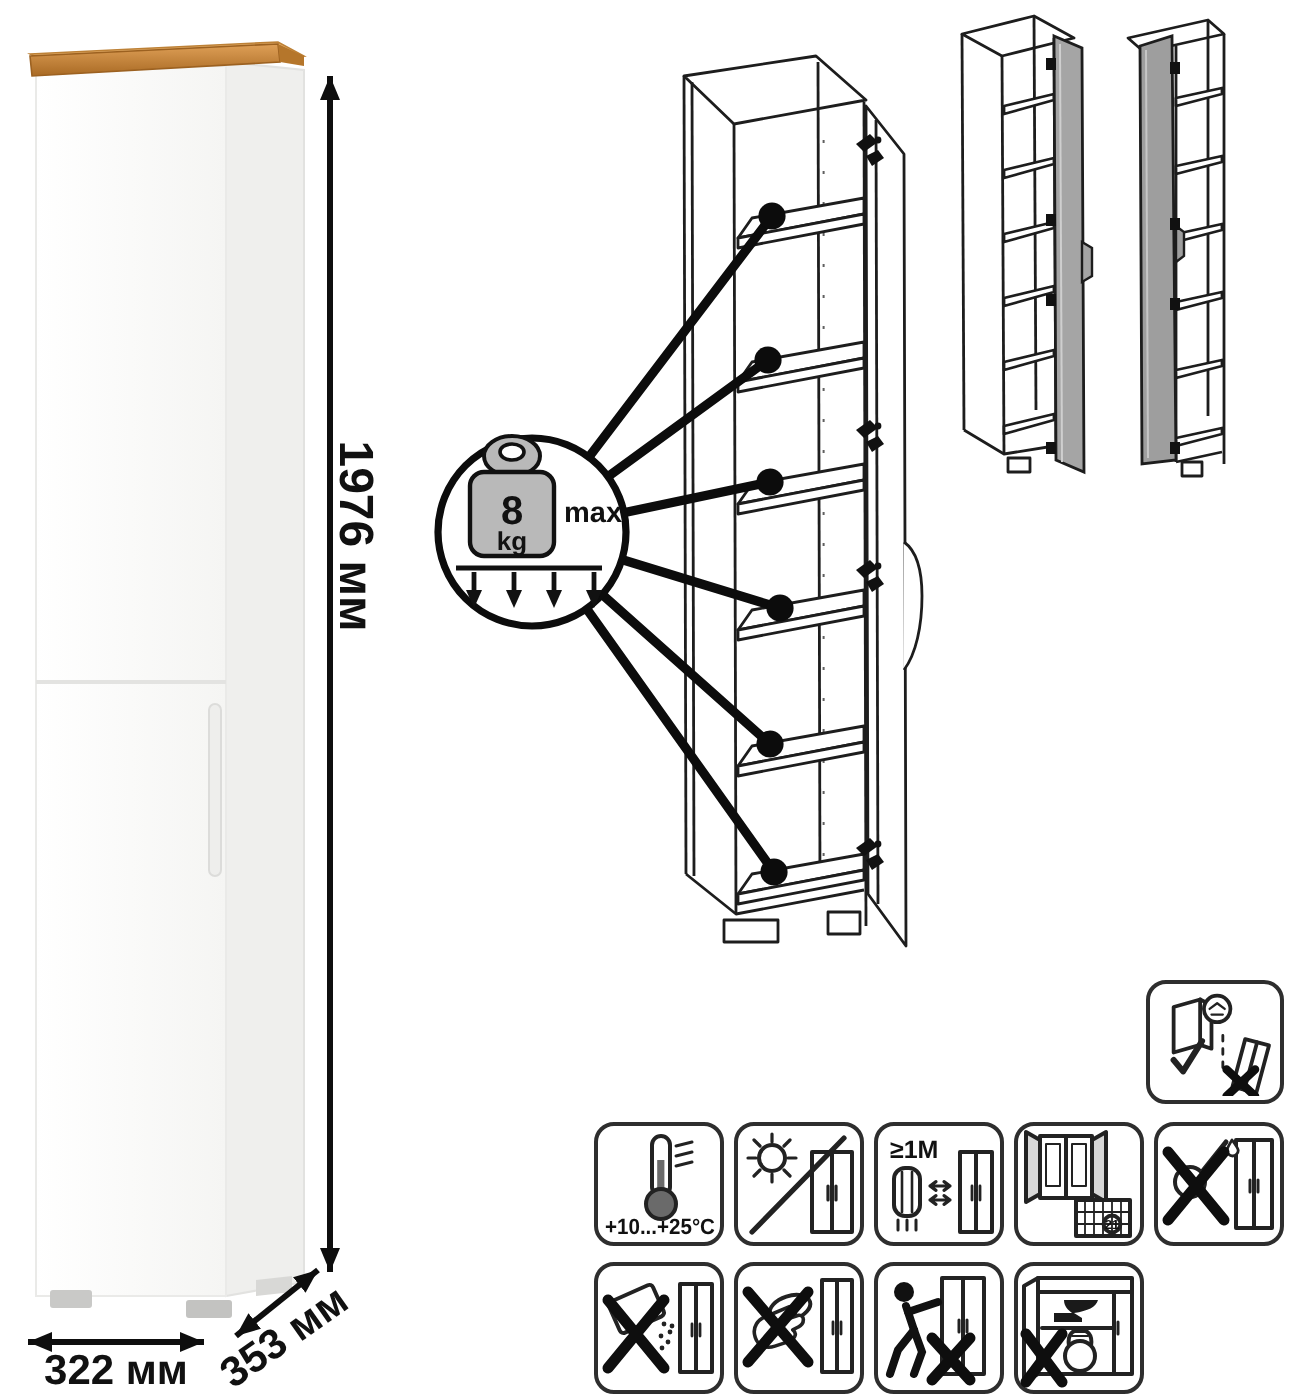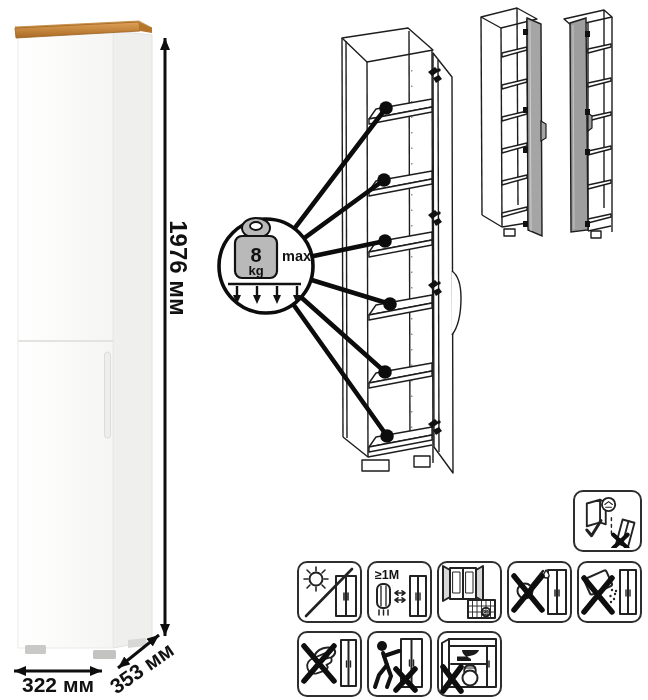--- a/index.html
+++ b/index.html
@@ -229,20 +229,31 @@
           <line x1="47.5" y1="27" x2="47.5" y2="53"></line>
         </g>
     </g>
     <path d="M35,42 L50,56 M50,42 L35,56" stroke="#0e0e0e" stroke-width="4.5" stroke-linecap="round" fill="none"></path>
   </svg>
 </div>
 
 <div class="icon-grid">
 
 
+  <div class="icon-cell">
+    <svg width="60" height="56" viewBox="0 0 60 56">
+      <g class="pict">
+        <rect x="26" y="4" width="9" height="30" rx="4.5" fill="#fff"></rect>
+        <rect x="28.6" y="16" width="3.6" height="18" fill="#6a6a6a" stroke="none"></rect>
+        <circle cx="30.5" cy="38" r="7.5" fill="#6a6a6a"></circle>
+        <path d="M38,9 l8,-2 M38,14 l8,-2 M38,19 l8,-2" stroke-width="1.5"></path>
+      </g>
+      <text x="30" y="53" text-anchor="middle" font-size="11" font-weight="bold" textLength="55" lengthAdjust="spacingAndGlyphs">+10...+25°C</text>
+    </svg>
+  </div>
 
   <div class="icon-cell">
     <svg width="60" height="56" viewBox="0 0 60 56">
       <g class="pict">
         <rect x="36" y="12" width="20" height="40" fill="#fff"></rect>
         <line x1="46" y1="12" x2="46" y2="52"></line>
         <path d="M44,29 v7 M48,29 v7" stroke-width="1.6"></path>
         <circle cx="16" cy="15" r="6.5" fill="#fff"></circle>
         <path d="M16,3 v4 M16,23 v4 M4,15 h4 M24,15 h4 M7,6 l3,3 M22,21 l3,3 M7,24 l3,-3 M22,9 l3,-3" stroke-width="1.6"></path>
         <line x1="6" y1="52" x2="52" y2="5" stroke-width="2.6"></line>

